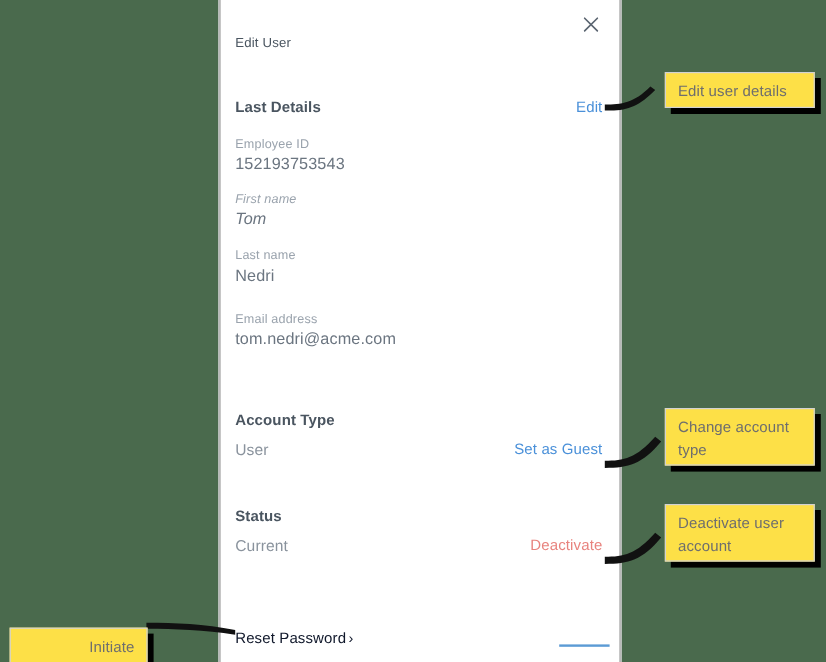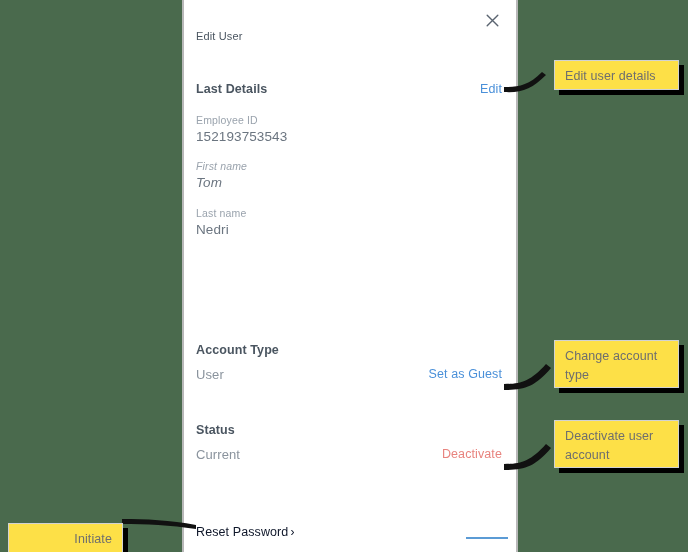--- a/index.html
+++ b/index.html
@@ -166,20 +166,24 @@
   <div class="field" style="top:160px;font-style:italic;">
     <div class="field-label">First name</div>
     <div class="field-value">Tom</div>
   </div>
 
   <div class="field" style="top:207px;">
     <div class="field-label">Last name</div>
     <div class="field-value">Nedri</div>
   </div>
 
+  <div class="field" style="top:260px;">
+    <div class="field-label">Email address</div>
+    <div class="field-value">tom.nedri@acme.com</div>
+  </div>
 
   <div class="section-head" style="top:343px;">Account Type</div>
   <div class="plain-value" style="top:367px;">User</div>
   <div class="action-link link-blue" style="top:367px;">Set as Guest</div>
 
   <div class="section-head" style="top:423px;">Status</div>
   <div class="plain-value" style="top:447px;">Current</div>
   <div class="action-link link-red" style="top:447px;">Deactivate</div>
 
   <div id="reset-password">

